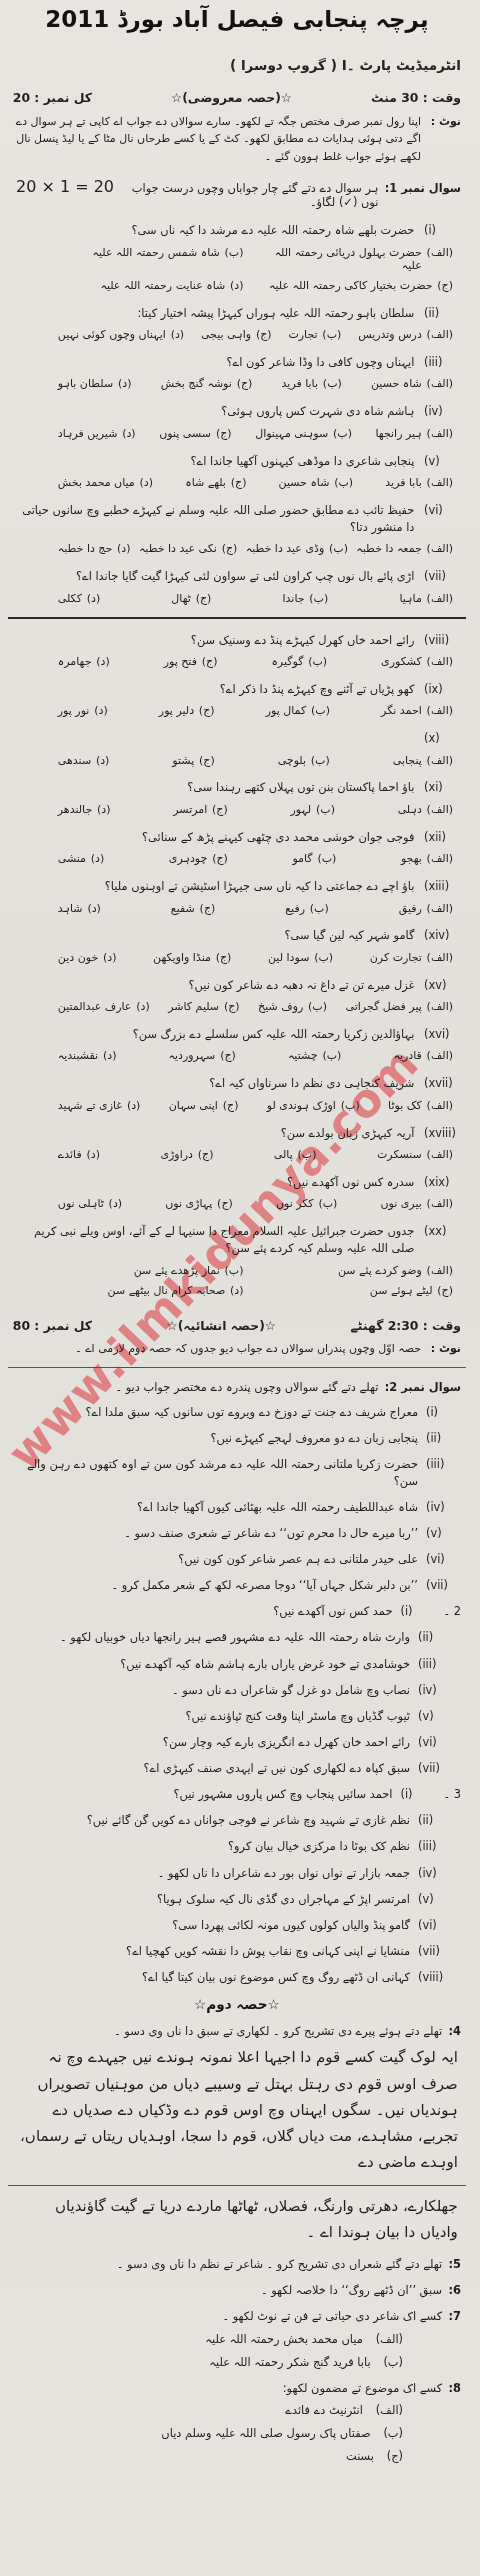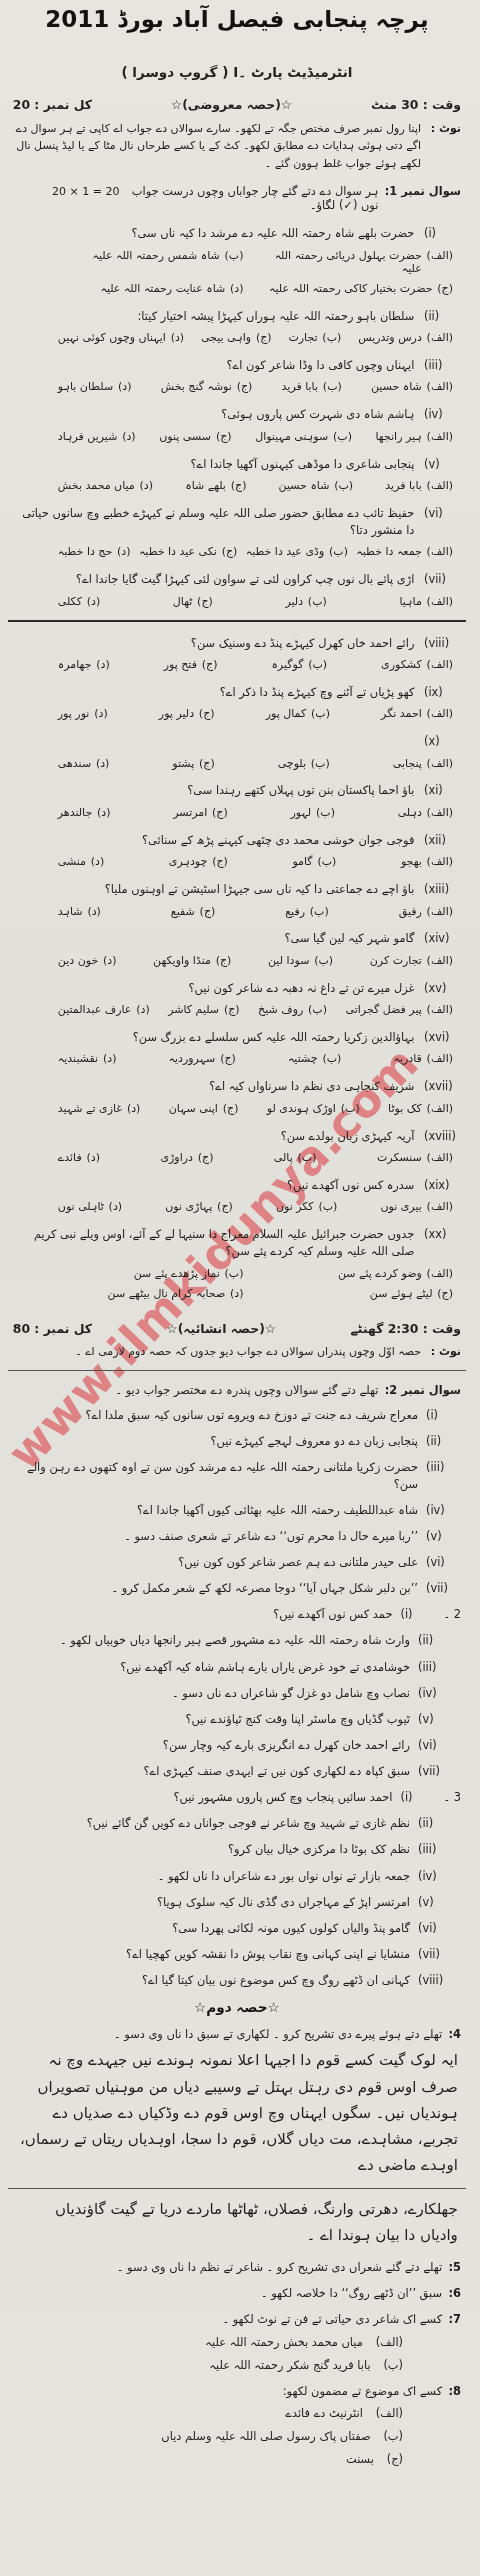--- a/index.html
+++ b/index.html
@@ -4,29 +4,29 @@
 <style>
   html,body{margin:0;padding:0;}
   body{
     width:480px;height:2576px;overflow:hidden;position:relative;
     background:linear-gradient(180deg,#e7e5e0 0%,#e2e0da 40%,#e5e3de 100%);
     font-family:"DejaVu Sans", sans-serif;
     color:#1f1d1b;direction:rtl;
   }
   .paper{padding:4.8px 19px 11.2px 12.8px;position:relative;z-index:2;}
   .page-title{text-align:center;font-size:23px;font-weight:bold;color:#14120f;margin-top:1px;letter-spacing:0.4px;}
-  .page-subtitle{text-align:center;font-size:13.6px;font-weight:bold;margin-top:32px;color:#26231f;}
+  .page-subtitle{text-align:right;font-size:13.6px;font-weight:bold;margin-top:25px;color:#26231f;}
   .meta-row{display:flex;align-items:baseline;font-size:12.4px;font-weight:bold;margin-top:17.6px;color:#221f1c;}
   .meta-row .mid{flex:1;text-align:center;font-weight:bold;}
   .note-row{display:flex;gap:8px;margin-top:7.2px;font-size:11px;line-height:1.6;}
   .note-label{flex:none;font-weight:bold;min-width:32px;}
   .note-text{text-align:right;}
   .qhead-row{display:flex;gap:6.4px;align-items:baseline;margin-top:12px;font-size:11.4px;}
   .qhead-label{flex:none;font-weight:bold;}
-  .qhead-marks{margin-inline-start:auto;direction:ltr;unicode-bidi:isolate;font-size:11px;flex:none;padding-inline-start:3.2px;margin-left:36px;}
+  .qhead-marks{margin-inline-start:auto;direction:ltr;unicode-bidi:isolate;font-size:16px;flex:none;padding-inline-start:3.2px;}
   .mcq{margin-top:12.8px;}
   .q-line{display:flex;gap:9.6px;font-size:11.4px;line-height:1.5;}
   .q-num{flex:none;min-width:37px;direction:ltr;unicode-bidi:isolate;text-align:left;}
   .q-text{flex:1;}
   .opts{display:flex;flex-wrap:wrap;justify-content:space-between;row-gap:7.2px;
         margin-top:6.4px;padding-inline-start:8px;padding-inline-end:45px;font-size:11px;}
   .opt{display:inline-flex;gap:4.8px;}
   .opt-key{flex:none;}
   .mcq.wide .opt{flex:0 0 47%;}
   .divider{border:0;border-top:2px solid #2c2a27;margin:12px -4.8px 3.2px -4.8px;}
@@ -222,21 +222,21 @@
           <span class="q-num">(vii)</span>
           <span class="q-text">اڑی پائے بال نوں چپ کراون لئی تے سواون لئی کیہڑا گیت گایا جاندا اے؟</span>
         </div>
         <div class="opts">
           <span class="opt">
       <span class="opt-key">(الف)</span>
       <span class="opt-text">ماہیا</span>
     </span>
           <span class="opt">
       <span class="opt-key">(ب)</span>
-      <span class="opt-text">دلیر</span>
+      <span class="opt-text">جاندا</span>
     </span>
           <span class="opt">
       <span class="opt-key">(ج)</span>
       <span class="opt-text">ٹھال</span>
     </span>
           <span class="opt">
       <span class="opt-key">(د)</span>
       <span class="opt-text">ککلی</span>
     </span>
         </div>

